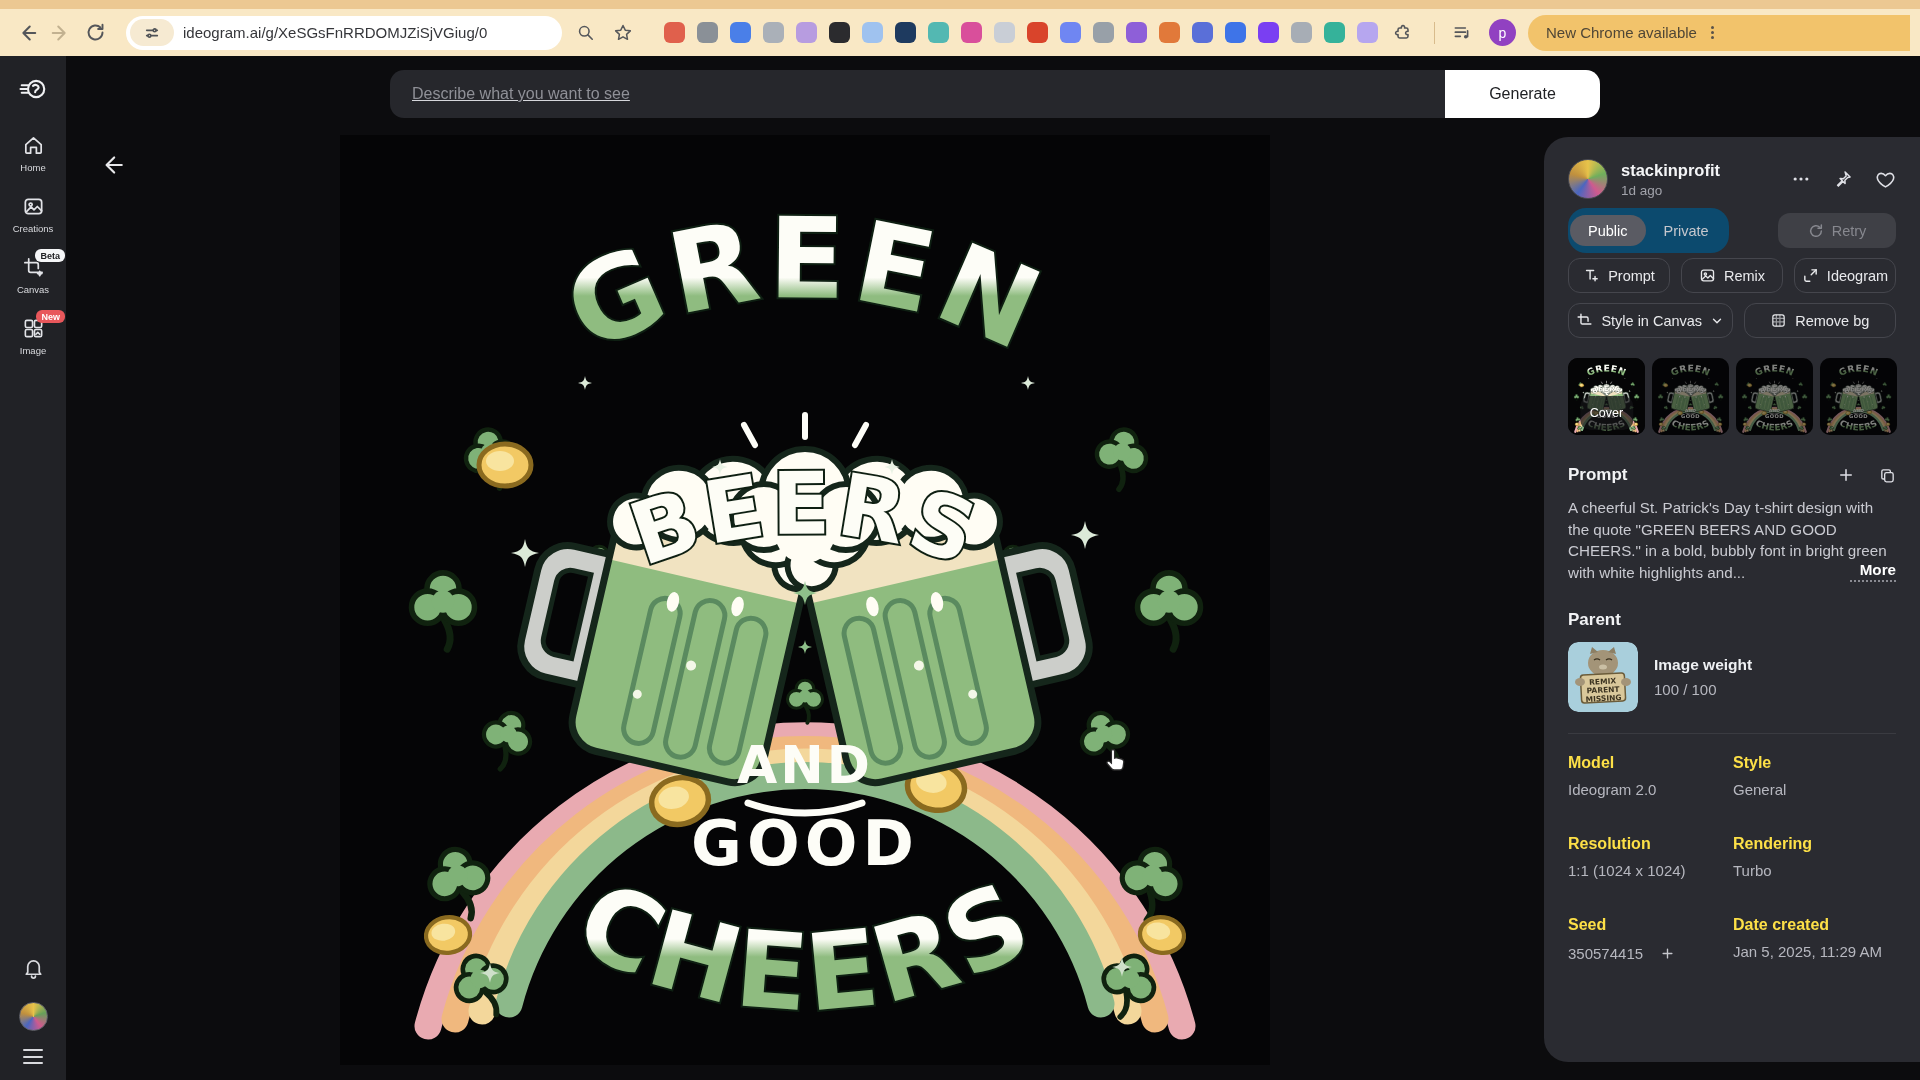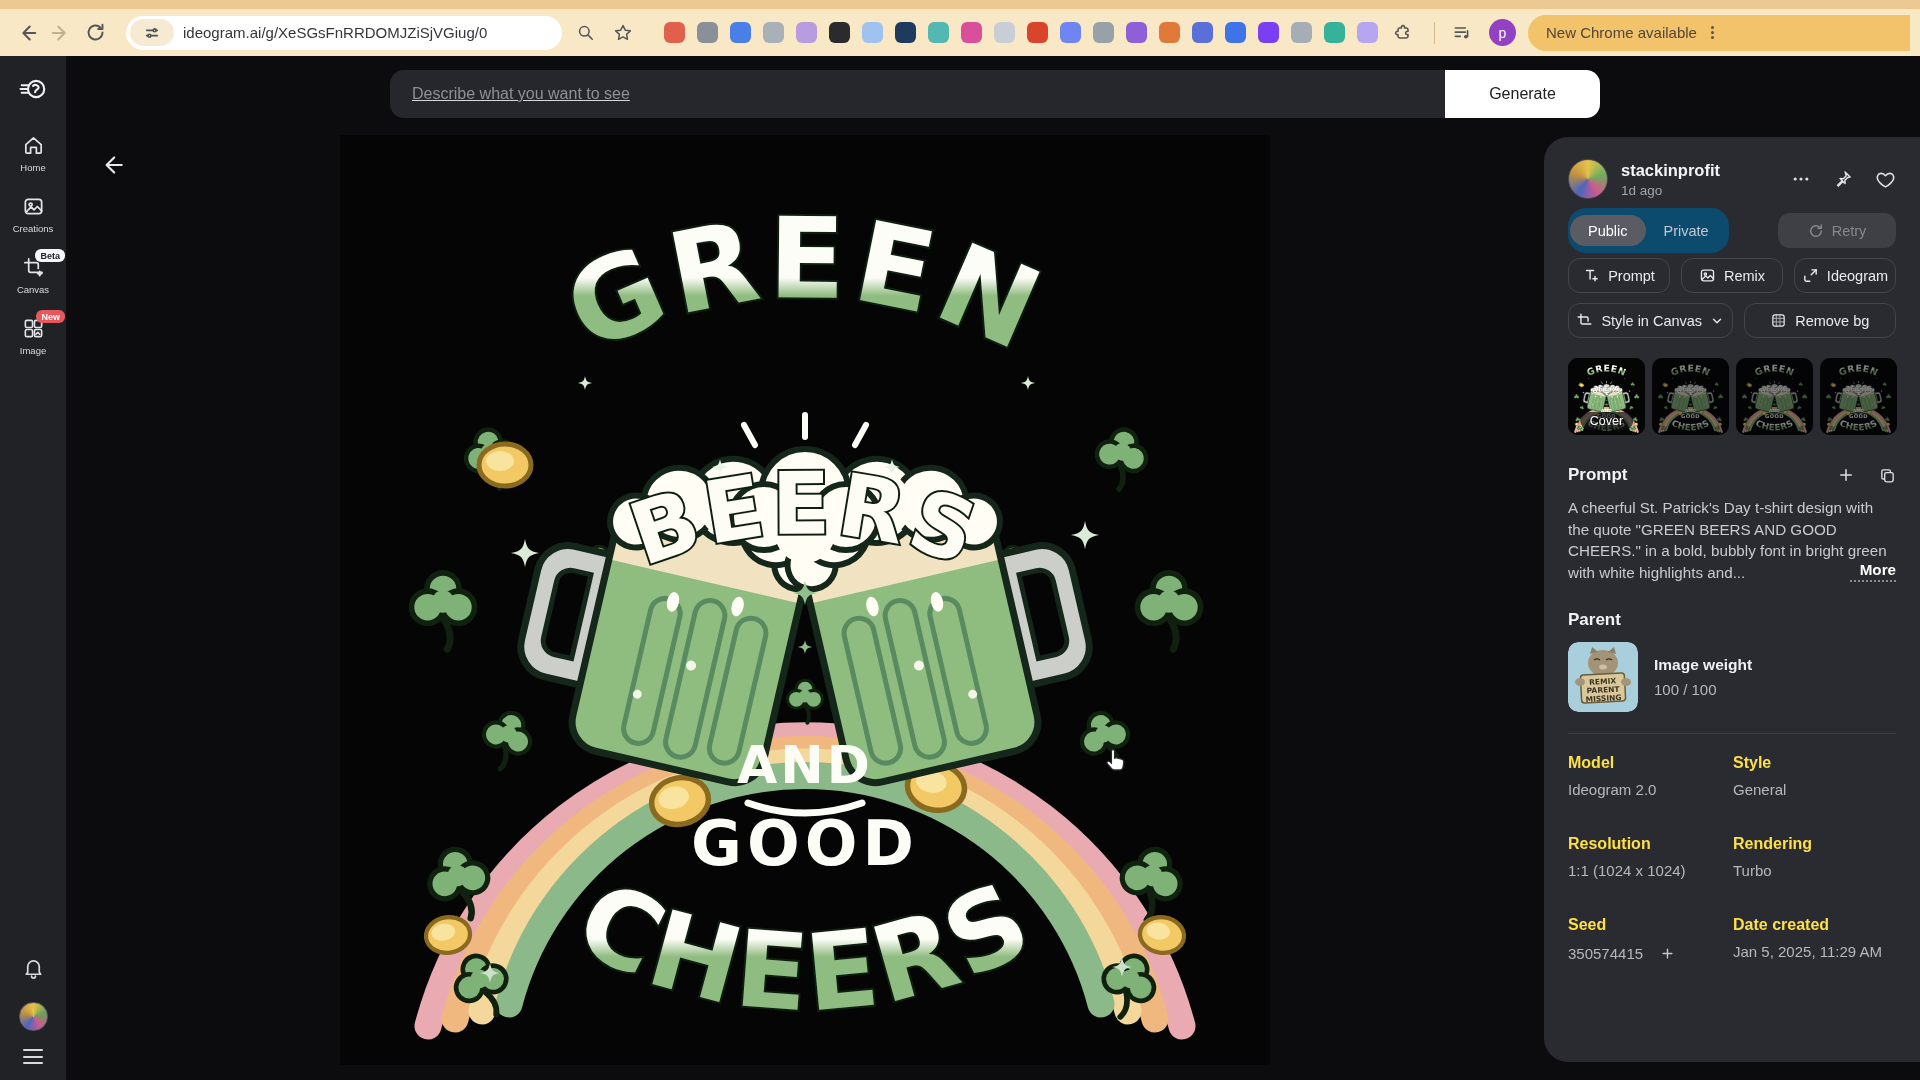--- a/index.html
+++ b/index.html
@@ -91,21 +91,21 @@
   .pill-btn { height:35px; border:1px solid #45464d; border-radius:12px; background:transparent;
               color:#e8e9ec; font-size:14.5px; display:flex; align-items:center; justify-content:center;
               gap:8px; cursor:pointer; flex:1; font-family:"Liberation Sans",sans-serif; }
   .pill-btn svg { flex:0 0 auto; }
 
   .thumbs-row { margin-top:20px; display:flex; gap:7px; }
   .thumb { width:77px; height:77px; border-radius:10px; overflow:hidden; position:relative;
            cursor:pointer; background:#050506; flex:0 0 auto; }
   .thumb.dim svg.art { opacity:.5; }
   .cover-pill { position:absolute; left:50%; transform:translateX(-50%); bottom:5px;
-                background:rgba(20,20,22,.72); color:#fff; font-size:12.5px; padding:2px 10px;
+                background:rgba(20,20,22,.72); color:#fff; font-size:12.5px; padding:10px 10px;
                 border-radius:10px; white-space:nowrap; }
 
   .sec-head { margin-top:30px; display:flex; align-items:center; }
   .sec-title { font-size:17px; font-weight:bold; color:#f2f3f5; }
   .sec-icons { margin-left:auto; display:flex; gap:24px; color:#dfe0e6; }
 
   .prompt-text { margin-top:12px; font-size:15.2px; line-height:1.42; color:#c9cad1; position:relative; }
   .more-link { position:absolute; right:0; bottom:1px; background:#2a2b31; padding-left:10px;
                color:#ffffff; font-weight:bold; border-bottom:2px dotted #8a8b92; cursor:pointer;margin-top:24px; }
 

